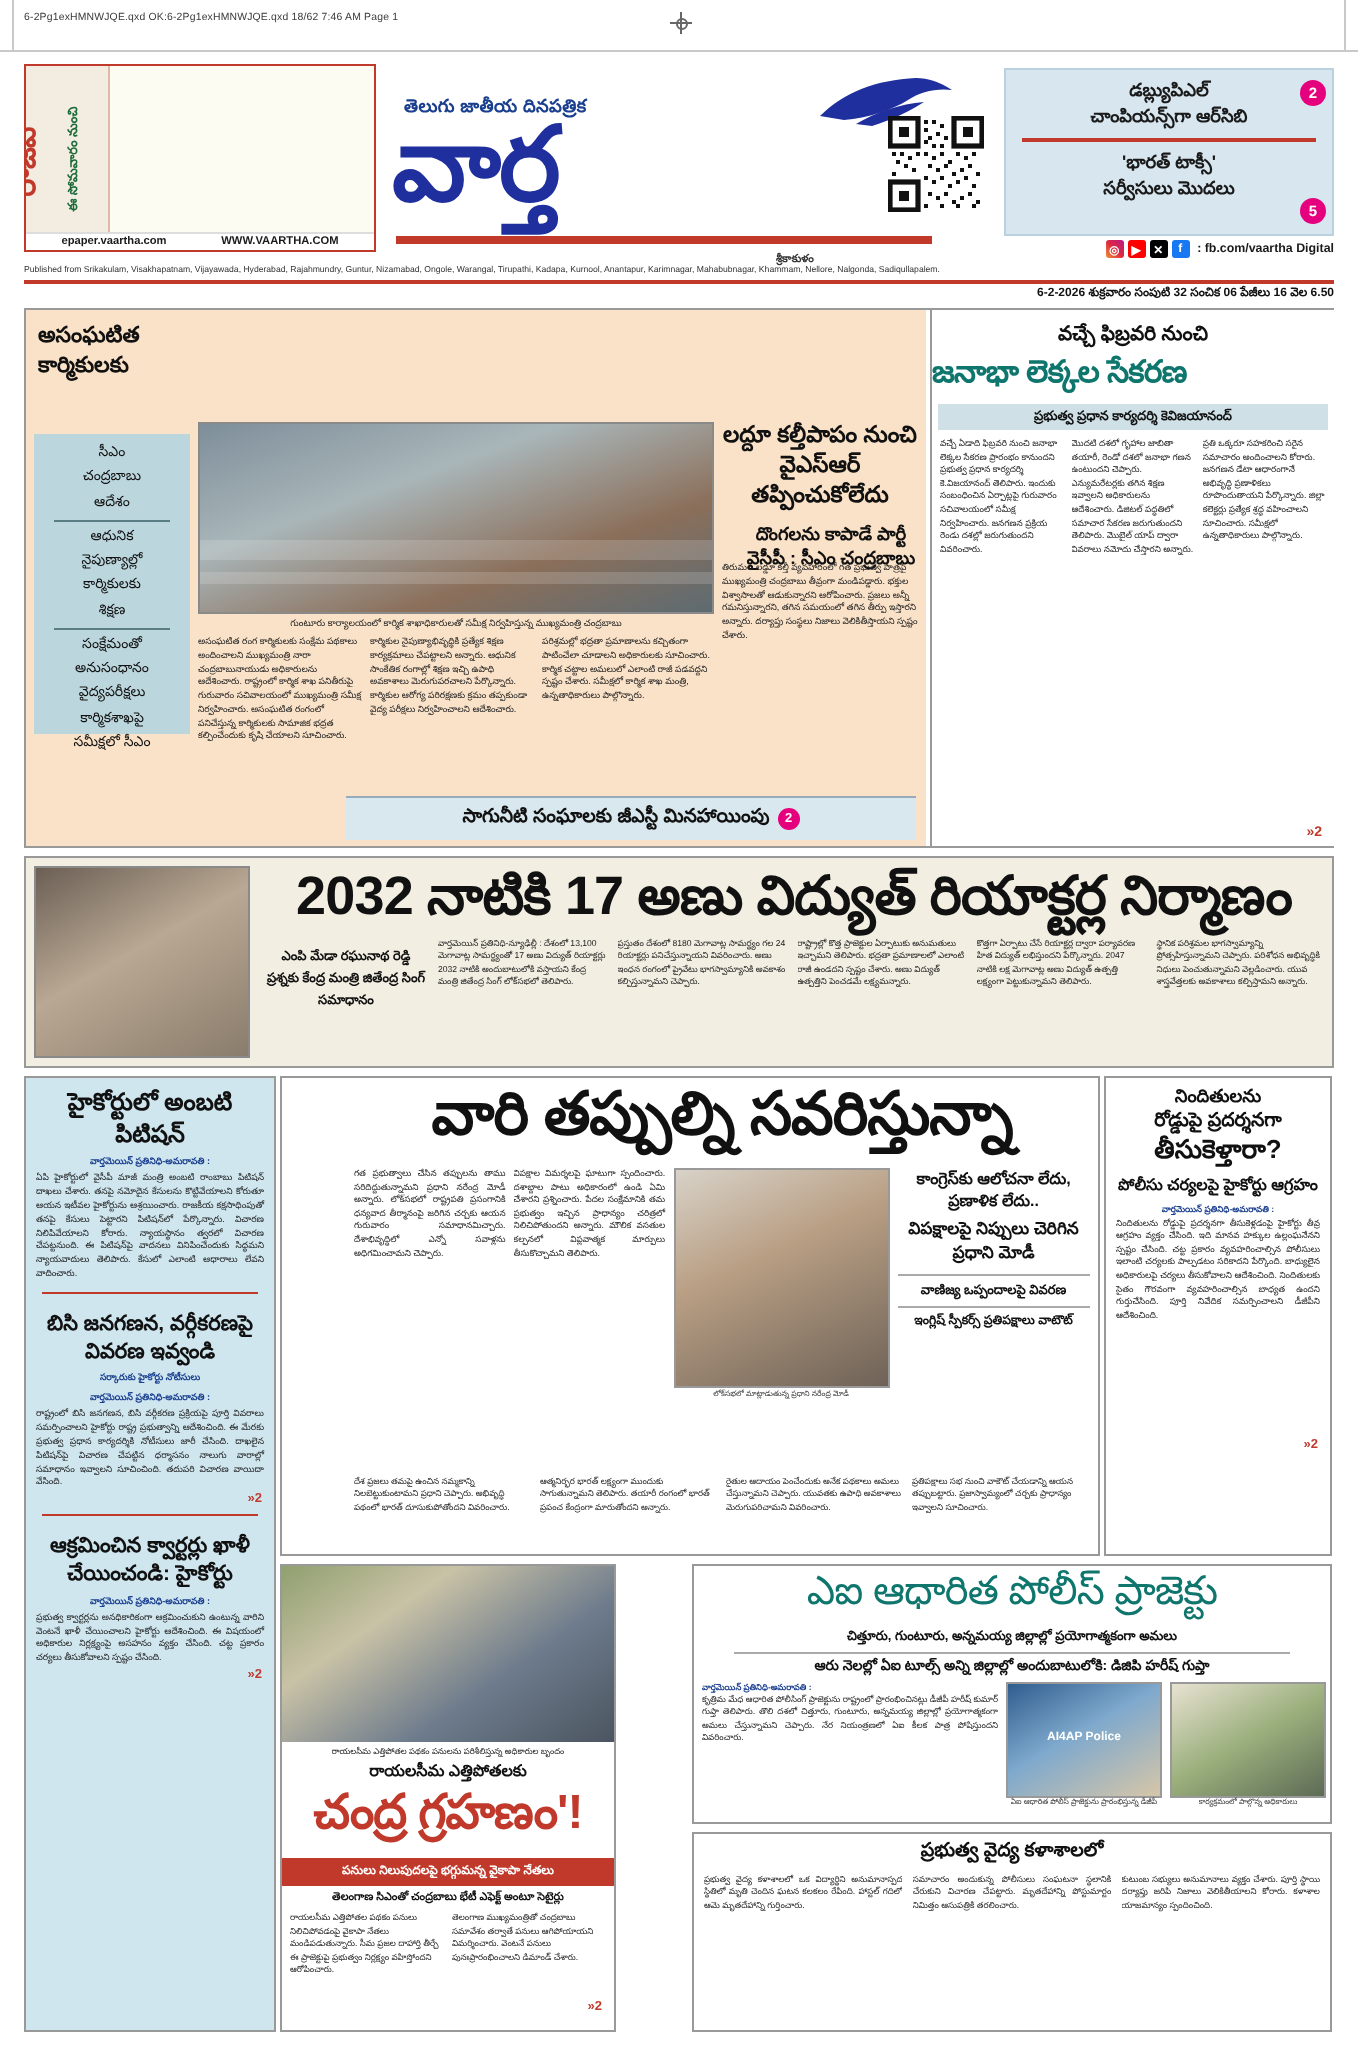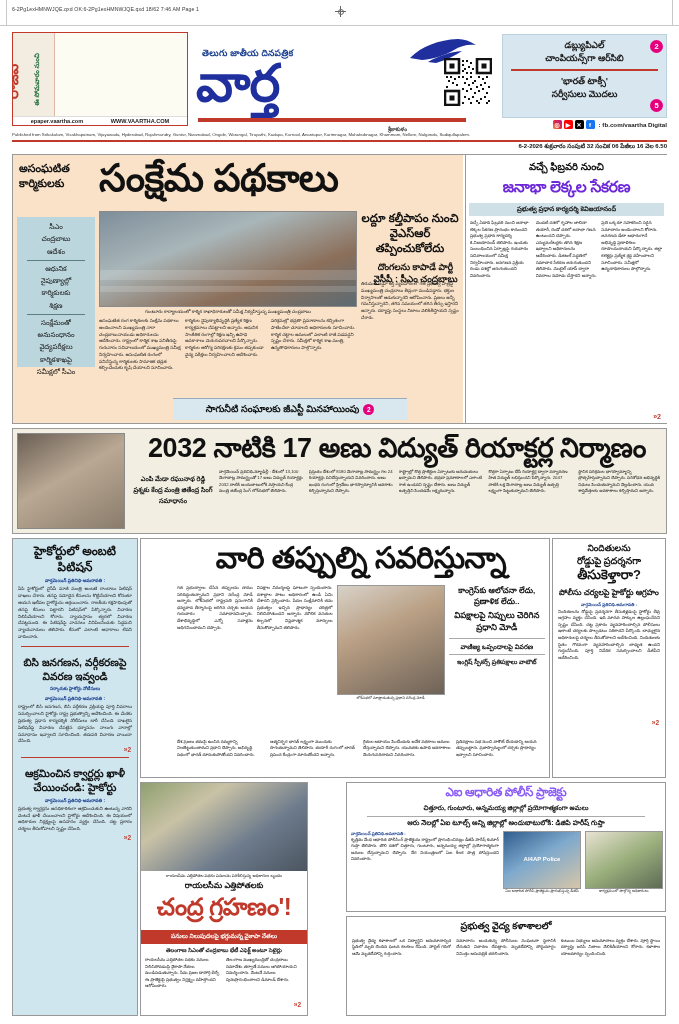--- a/index.html
+++ b/index.html
@@ -200,35 +200,35 @@
     position:absolute; left:348px; top:56px; width:98px;
     text-align:center;
   }
   .b1-sub-h { font-size:11.5px; font-weight:bold; color:#111; line-height:1.3; }
   .b1-sub-h2 { font-size:9px; font-weight:bold; color:#111; line-height:1.35; margin-top:5px;margin-left:11px;}
   .b1-sub-body {
     position:absolute; left:348px; top:126px; width:98px; height:110px;
     font-size:4.5px; color:#222; line-height:1.5; overflow:hidden;
   }
   .b1-strip {
-    position:absolute; left:160px; top:243px; width:234px; height:22px;
+    position:absolute; left:160px; top:243px; width:285px; height:22px;
     background:#d9e8ee; border-top:1px solid #9ab; display:flex;
     align-items:center; justify-content:center; gap:4px;
   }
   .b1-strip-t { font-size:9.5px; font-weight:bold; color:#111; }
   .badge-sm {
     width:11px;height:11px;border-radius:50%;background:#e5007e;color:#fff;
     font-size:6.5px;font-weight:bold;display:flex;align-items:center;justify-content:center;
   }
   .b1-right {
     position:absolute; left:452px; top:0; width:202px; height:268px;
     background:#fff; border-left:1px solid #999;
   }
   .b1r-k { font-size:10px; font-weight:bold; color:#111; text-align:center; margin-top:6px;}
-  .b1r-h { font-size:15.5px; font-weight:bold; color:#6d28d9; text-align:center; margin-top:3px; letter-spacing:-.3px;}
+  .b1r-h { font-size:15.5px; font-weight:bold; color:#0f766e; margin-top:3px; letter-spacing:-.3px;}
   .b1r-sub {
     font-size:6.5px; font-weight:bold; color:#111; text-align:center;
     background:#cfe0e6; padding:2px 0; margin:4px 3px 0;
   }
   .b1r-cols { display:flex; gap:4px; padding:4px 4px 0; }
   .b1r-col { flex:1; font-size:4.4px; color:#222; line-height:1.5; overflow:hidden; height:190px; }
   .b1r-arrow { position:absolute; right:6px; bottom:3px; font-size:7px; color:#c0392b; font-weight:bold;}
 
   
   .block2 {
@@ -318,21 +318,21 @@
   .cg-strip{background:#c0392b;color:#fff;font-size:6px;font-weight:bold;text-align:center;padding:3px 2px;margin-top:3px;}
   .cg-sub{font-size:5.5px;font-weight:bold;color:#111;text-align:center;padding:3px 2px 0;line-height:1.4;}
   .cg-cols{display:flex;gap:4px;padding:3px 4px 0;}
   .cg-col{flex:1;font-size:4.3px;color:#222;line-height:1.5;height:44px;overflow:hidden;}
 
   
   .ai {
     position:absolute; left:334px; top:244px; width:320px; height:130px;
     border:1px solid #999; background:#fff;
   }
-  .ai-h{font-size:12px;font-weight:bold;color:#8b5cf6;text-align:center;letter-spacing:-.4px;padding-top:2px;}
+  .ai-h{font-size:20px;font-weight:normal;color:#0f766e;text-align:center;letter-spacing:-.4px;padding-top:2px;}
   .ai-s1{font-size:6.5px;font-weight:bold;color:#111;text-align:center;padding:2px 4px 0;}
   .ai-s2{font-size:7px;font-weight:bold;color:#111;text-align:center;border-top:1px solid #aaa;margin:3px 20px 0;padding-top:2px;}
   .ai-row{display:flex;gap:4px;padding:3px 4px 0;}
   .ai-txt{width:148px;font-size:4.3px;color:#222;line-height:1.5;height:60px;overflow:hidden;text-align:justify;}
   .ai-ph1{width:78px;height:58px;background:linear-gradient(150deg,#2f5d8e 0%,#7fa9cd 45%,#d6c6a8 100%);border:1px solid #999;}
   .ai-ph2{width:78px;height:58px;background:linear-gradient(150deg,#e8e2d2 0%,#9aaf7c 50%,#5d6b55 100%);border:1px solid #999;}
   .ai-phcap{font-size:3.8px;color:#333;text-align:center;}
 
   
   .br {
@@ -467,21 +467,20 @@
       </div>
 
       <div class="mast-bottom-rule"></div>
       <div class="pub-line">Published from Srikakulam, Visakhapatnam, Vijayawada, Hyderabad, Rajahmundry, Guntur, Nizamabad, Ongole, Warangal, Tirupathi, Kadapa, Kurnool, Anantapur, Karimnagar, Mahabubnagar, Khammam, Nellore, Nalgonda, Sadiqullapalem.</div>
       <div class="date-line">6-2-2026 శుక్రవారం సంపుటి 32 సంచిక 06 పేజీలు 16 వెల 6.50</div>
     </div>
 
     <div class="block1">
       <div class="b1-left">
         <div class="b1-kicker">అసంఘటిత కార్మికులకు</div>
-        <div class="b1-head">సంక్షేమ పథకాలు</div>
 
         <div class="b1-bullets">
           <div class="bul">సీఎం</div>
           <div class="bul">చంద్రబాబు</div>
           <div class="bul">ఆదేశం</div>
           <div class="bul-rule"></div>
           <div class="bul">ఆధునిక</div>
           <div class="bul">నైపుణ్యాల్లో</div>
           <div class="bul">కార్మికులకు</div>
           <div class="bul">శిక్షణ</div>

